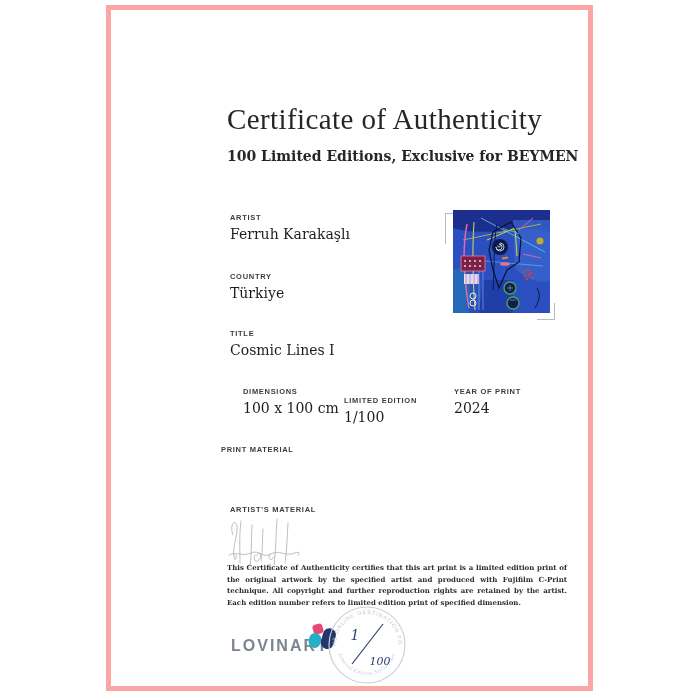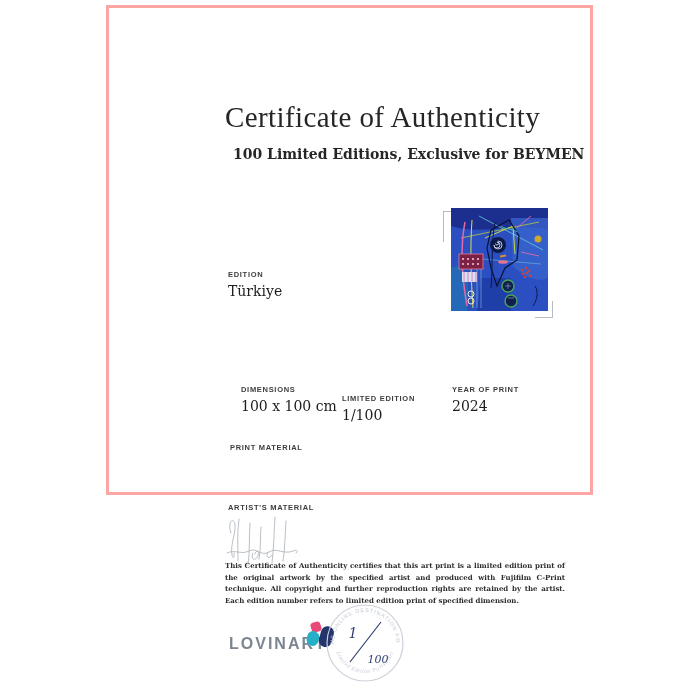--- a/index.html
+++ b/index.html
@@ -1,22 +1,22 @@
 <!DOCTYPE html>
 <html><head>
 <meta charset="utf-8">
 <style>
   html,body{margin:0;padding:0;background:#ffffff;}
   .canvas{position:relative;width:700px;height:700px;background:#ffffff;overflow:hidden;
           font-family:"Liberation Sans",sans-serif;}
-  .page{position:absolute;left:106px;top:5px;width:487px;height:490px;background:#ffffff;
-        border:3px solid #fca5a5;box-sizing:border-box;}
+  .page{position:absolute;left:106px;top:5px;width:487px;height:686px;background:#ffffff;
+        border:5px solid #fca5a5;box-sizing:border-box;}
   .title{position:absolute;left:116px;top:93px;margin:0;font-family:"Liberation Serif",serif;
          font-weight:400;font-size:29px;letter-spacing:0.4px;color:#262626;white-space:nowrap;}
-  .subtitle{position:absolute;left:124px;top:138px;font-family:"DejaVu Serif",serif;
+  .subtitle{position:absolute;left:116px;top:138px;font-family:"DejaVu Serif",serif;
             font-weight:600;font-size:14px;color:#262626;white-space:nowrap;}
   .field{position:absolute;}
   .label{font-family:"Liberation Sans",sans-serif;font-size:7.5px;font-weight:bold;
          letter-spacing:0.7px;color:#3d3d3d;}
   .value{margin-top:4px;font-family:"DejaVu Serif",serif;font-size:14px;color:#1d1d1d;
          white-space:nowrap;}
   .disclaimer{position:absolute;left:116px;top:552px;width:340px;margin:0;
               font-family:"DejaVu Serif",serif;font-size:7px;font-weight:600;
               line-height:11.5px;color:#2e2e2e;text-align:justify;}
   .bracket{position:absolute;}
@@ -34,43 +34,51 @@
 </style>
 </head>
 <body>
 
 <div class="canvas">
   <div class="page">
 
     <h1 class="title">Certificate of Authenticity</h1>
     <div class="subtitle">100 Limited Editions, Exclusive for BEYMEN</div>
 
+    <div class="field" style="left:119px;top:203px">
+      <div class="label">ARTIST</div>
+      <div class="value">Ferruh Karakaşlı</div>
+    </div>
 
     <div class="field" style="left:119px;top:262px">
-      <div class="label">EDITION</div>
+      <div class="label">COUNTRY</div>
       <div class="value">Türkiye</div>
     </div>
 
+    <div class="field" style="left:119px;top:319px">
+      <div class="label">TITLE</div>
+      <div class="value">Cosmic Lines I</div>
+    </div>
 
     <div class="field" style="left:132px;top:377px">
       <div class="label">DIMENSIONS</div>
       <div class="value">100 x 100 cm</div>
     </div>
 
     <div class="field" style="left:233px;top:386px">
       <div class="label">LIMITED EDITION</div>
       <div class="value">1/100</div>
     </div>
 
     <div class="field" style="left:343px;top:377px">
       <div class="label">YEAR OF PRINT</div>
       <div class="value">2024</div>
     </div>
 
-    <div class="field" style="left:121px;top:435px">
+    <div class="field" style="left:110px;top:435px">
       <div class="label">PRINT MATERIAL</div>
     </div>
 
     <div class="field" style="left:119px;top:495px">
       <div class="label">ARTIST'S MATERIAL</div>
     </div>
 
     <svg class="sig" width="84" height="56" viewBox="0 0 84 56">
       <g fill="none" stroke="#9aa1a9" stroke-width="0.8" opacity="0.85" stroke-linecap="round">
         <path d="M8,22 C4,12 10,5 12,13 C13,22 7,34 9,44 C10,49 12,46 11,42"></path>

